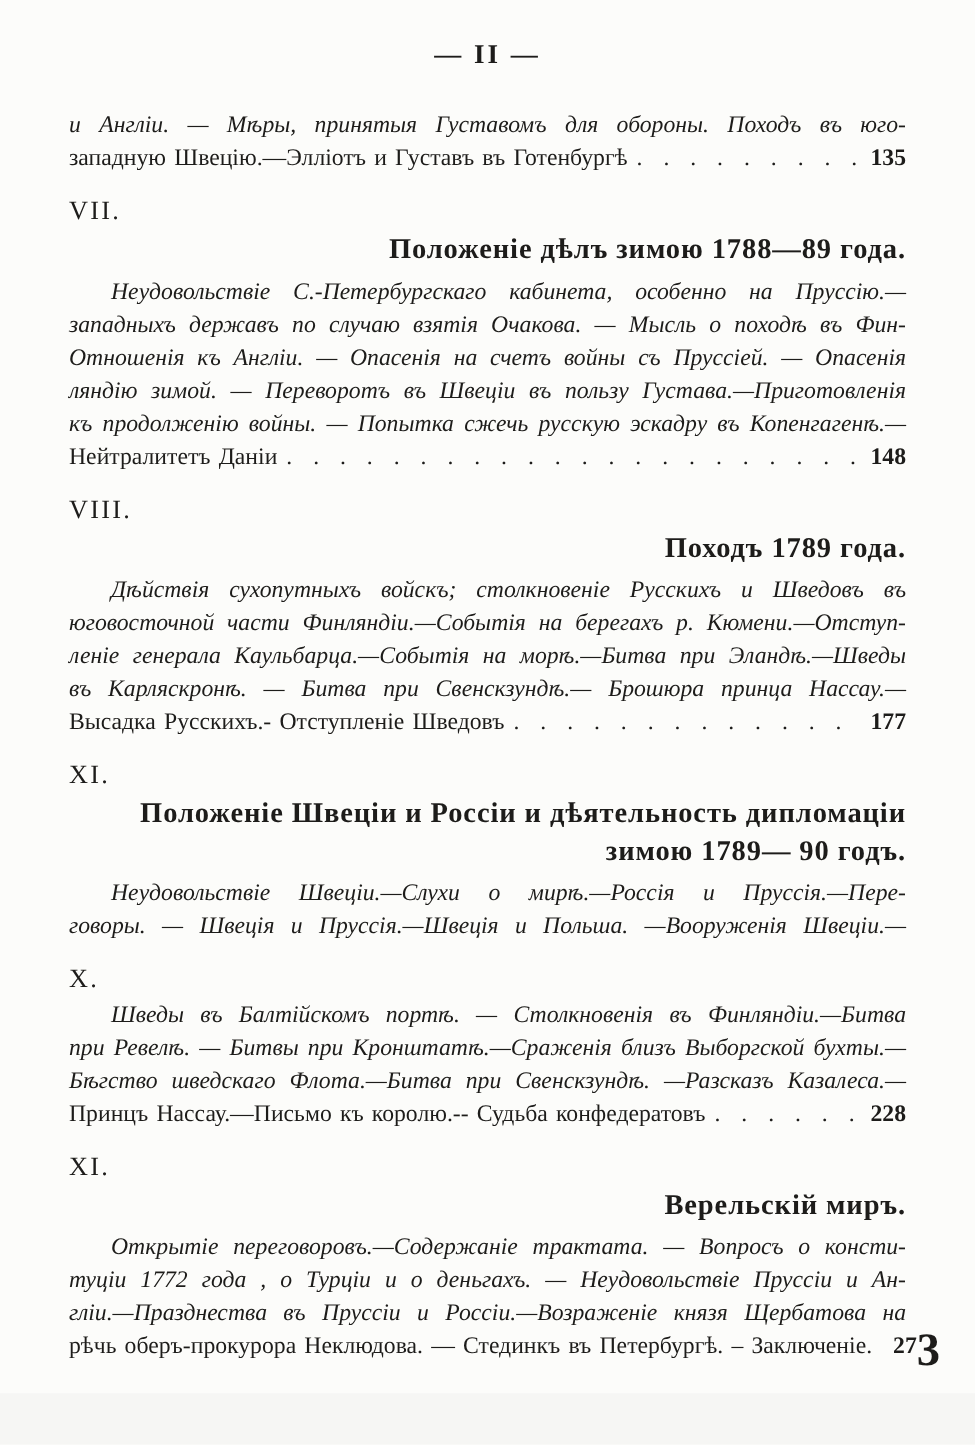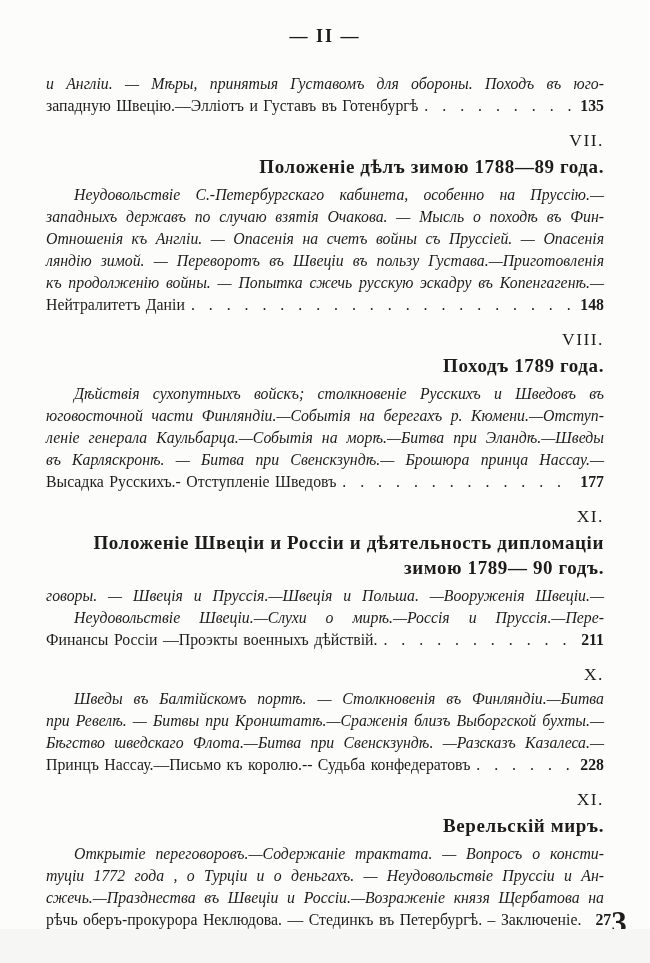--- a/index.html
+++ b/index.html
@@ -19,21 +19,21 @@
     overflow: hidden;
   }
   .page-header {
     text-align: center;
     font-size: 18px;
     letter-spacing: 2px;
     font-weight: 600;
     margin-bottom: 26px;
   }
   .section-number {
-    text-align: right;
+    text-align: left;
     font-size: 17.5px;
     letter-spacing: 1.5px;
     margin-top: 13px;
     margin-bottom: 3px;
   }
   .section-title { margin: 2px 0 5px 0; }
   .title-line {
     text-align: right;
     font-weight: bold;
     font-size: 19px;
@@ -136,27 +136,22 @@
     </div>
   </section>
 
   <section class="section">
     <div class="section-number">XI.</div>
     <div class="section-title">
           <div class="title-line">Положеніе Швеціи и Россіи и дѣятельность дипломаціи</div>
           <div class="title-line">зимою 1789— 90 годъ.</div>
         </div>
     <div class="paragraph">
-      <div class="line">говоры. — Швеція и Пруссія.—Швеція и Польша. —Вооруженія Швеціи.—</div>
-          <div class="line indent">Неудовольствіе Швеціи.—Слухи о мирѣ.—Россія и Пруссія.—Пере-</div>
-          <div class="final">
-        <span class="entry-text">Финансы Россіи —Проэкты военныхъ дѣйствій.</span>
-        <span class="leader"></span>
-        <span class="pagenum"><span>211</span></span>
-      </div>
+      <div class="line indent">Неудовольствіе Швеціи.—Слухи о мирѣ.—Россія и Пруссія.—Пере-</div>
+          <div class="line">говоры. — Швеція и Пруссія.—Швеція и Польша. —Вооруженія Швеціи.—</div>
     </div>
   </section>
 
   <section class="section">
     <div class="section-number">X.</div>
 
     <div class="paragraph">
       <div class="line indent">Шведы въ Балтійскомъ портѣ. — Столкновенія въ Финляндіи.—Битва</div>
           <div class="line">при Ревелѣ. — Битвы при Кронштатѣ.—Сраженія близъ Выборгской бухты.—</div>
           <div class="line">Бѣгство шведскаго Флота.—Битва при Свенскзундѣ. —Разсказъ Казалеса.—</div>
@@ -169,21 +164,21 @@
   </section>
 
   <section class="section">
     <div class="section-number">XI.</div>
     <div class="section-title">
           <div class="title-line">Верельскій миръ.</div>
         </div>
     <div class="paragraph">
       <div class="line indent">Открытіе переговоровъ.—Содержаніе трактата. — Вопросъ о консти-</div>
           <div class="line">туціи 1772 года , о Турціи и о деньгахъ. — Неудовольствіе Пруссіи и Ан-</div>
-          <div class="line">сжечь.—Празднества въ Швеціи и Россіи.—Возраженіе князя Щербатова на</div>
+          <div class="line">гліи.—Празднества въ Пруссіи и Россіи.—Возраженіе князя Щербатова на</div>
           <div class="final">
         <span class="entry-text">рѣчь оберъ-прокурора Неклюдова. — Стединкъ въ Петербургѣ. – Заключеніе.</span>
         <span class="leader nodots"></span>
         <span class="pagenum"><span>27</span><span class="pagenum-big">3</span></span>
       </div>
     </div>
   </section>
 </div>
 
 </div>

